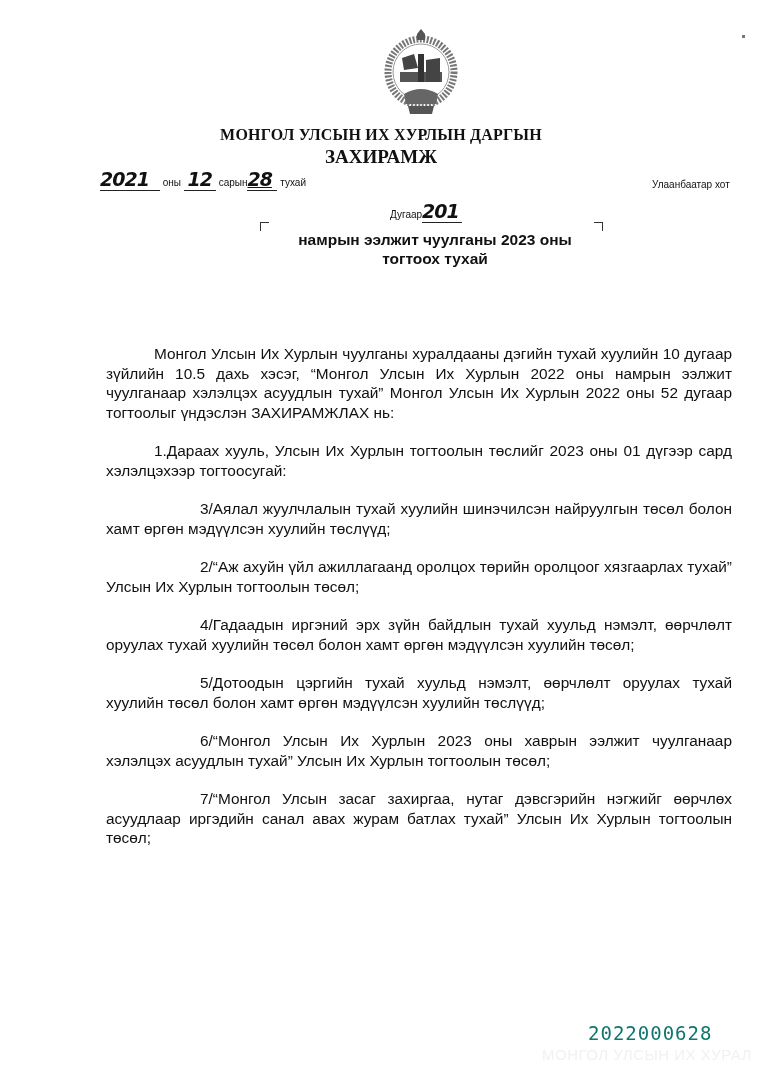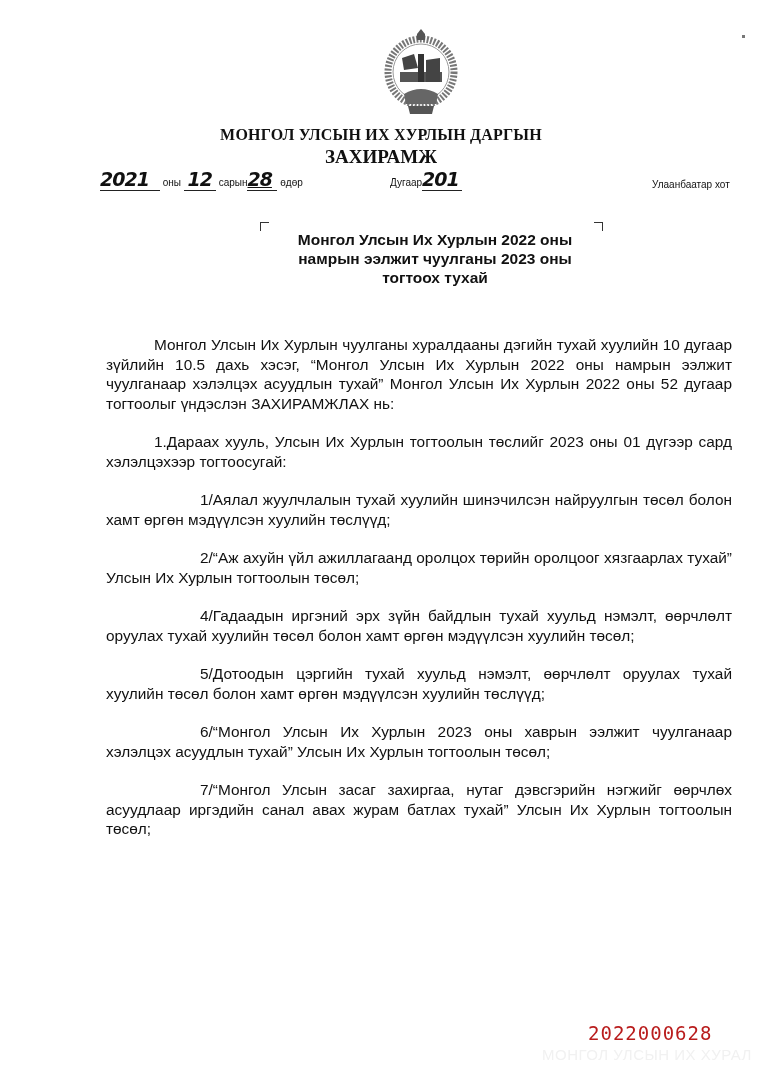--- a/index.html
+++ b/index.html
@@ -27,26 +27,26 @@
     .bracket { position: absolute; width: 8px; height: 8px; border-color: #333; border-style: solid; }
     .bracket.left { left: 260px; top: 222px; border-width: 1px 0 0 1px; }
     .bracket.right { left: 594px; top: 222px; border-width: 1px 1px 0 0; }
 
     .subject { position: absolute; left: 250px; width: 370px; top: 230px; text-align: center;
       font-family: "Liberation Sans", sans-serif; font-weight: bold; font-size: 15.5px; line-height: 19px; }
     .subject div { white-space: nowrap; }
 
     .body { position: absolute; left: 106px; width: 626px; top: 331px;
       font-family: "Liberation Sans", sans-serif; font-size: 15.4px; line-height: 19.5px; text-align: justify; }
-    .para { margin: 4px 0 19px 0; }
+    .para { margin: 13px 0 19px 0; }
     .para .indent1 { display: inline-block; width: 48px; }
     .para .indent2 { display: inline-block; width: 94px; }
 
     .reg-number { position: absolute; left: 588px; top: 1022px; font-family: "DejaVu Sans Mono", monospace;
-      font-size: 19px; letter-spacing: 1px; color: #b91c1c; }
+      font-size: 19px; letter-spacing: 1px; color: #0f766e; }
     .watermark { position: absolute; left: 542px; top: 1046px; font-family: "Liberation Sans", sans-serif;
       font-size: 15px; color: #f1f1f1; letter-spacing: 0.5px; white-space: nowrap; }
   </style>
 </head>
 <body>
 
 <div class="page">
 
   <svg class="emblem" viewBox="0 0 74 88">
     <circle cx="37" cy="44" r="33" fill="none" stroke="#777" stroke-width="7" stroke-dasharray="2 1.5"></circle>
@@ -64,41 +64,40 @@
 
   <div class="org-title">МОНГОЛ УЛСЫН ИХ ХУРЛЫН ДАРГЫН</div>
   <div class="doc-type">ЗАХИРАМЖ</div>
 
   <div class="meta-row">
     <div class="date-group">
       <span class="uline" style="width:60px;"><span class="hand">2021</span></span>
       <span>оны</span>
       <span class="uline" style="width:32px;text-align:center;"><span class="hand">12</span></span>
       <span>сарын</span><span class="uline" style="width:30px;text-decoration:underline;"><span class="hand">28</span></span>
-      <span>өдөр</span>
+      <span>тухай</span>
     </div>
     <div class="num-group">
-      <span>Дугаар</span><span class="uline" style="width:40px;"><span class="hand">201</span></span>
+      <span>Дугаар</span><span class="uline" style="width:40px;margin-top:32px;"><span class="hand">201</span></span>
     </div>
     <div class="city">Улаанбаатар хот</div>
   </div>
 
   <div class="bracket left"></div>
   <div class="bracket right"></div>
 
   <div class="subject">
-    <div>Монгол Улсын Их Хурлын 2022 оны</div>
     <div>намрын ээлжит чуулганы 2023 оны</div>
     <div>тогтоох тухай</div>
   </div>
 
   <div class="body">
     <p class="para"><span class="indent1"></span><span>Монгол Улсын Их Хурлын чуулганы хуралдааны дэгийн тухай хуулийн 10 дугаар зүйлийн 10.5 дахь хэсэг, “Монгол Улсын Их Хурлын 2022 оны намрын ээлжит чуулганаар хэлэлцэх асуудлын тухай” Монгол Улсын Их Хурлын 2022 оны 52 дугаар тогтоолыг үндэслэн ЗАХИРАМЖЛАХ нь:</span></p>
     <p class="para"><span class="indent1"></span><span>1.Дараах хууль, Улсын Их Хурлын тогтоолын төслийг 2023 оны 01 дүгээр сард хэлэлцэхээр тогтоосугай:</span></p>
-    <p class="para"><span class="indent2"></span><span>1/Аялал жуулчлалын тухай хуулийн шинэчилсэн найруулгын төсөл болон хамт өргөн мэдүүлсэн хуулийн төслүүд;</span></p>
+    <p class="para"><span class="indent2"></span><span>3/Аялал жуулчлалын тухай хуулийн шинэчилсэн найруулгын төсөл болон хамт өргөн мэдүүлсэн хуулийн төслүүд;</span></p>
     <p class="para"><span class="indent2"></span><span>2/“Аж ахуйн үйл ажиллагаанд оролцох төрийн оролцоог хязгаарлах тухай” Улсын Их Хурлын тогтоолын төсөл;</span></p>
     <p class="para"><span class="indent2"></span><span>4/Гадаадын иргэний эрх зүйн байдлын тухай хуульд нэмэлт, өөрчлөлт оруулах тухай хуулийн төсөл болон хамт өргөн мэдүүлсэн хуулийн төсөл;</span></p>
     <p class="para"><span class="indent2"></span><span>5/Дотоодын цэргийн тухай хуульд нэмэлт, өөрчлөлт оруулах тухай хуулийн төсөл болон хамт өргөн мэдүүлсэн хуулийн төслүүд;</span></p>
     <p class="para"><span class="indent2"></span><span>6/“Монгол Улсын Их Хурлын 2023 оны хаврын ээлжит чуулганаар хэлэлцэх асуудлын тухай” Улсын Их Хурлын тогтоолын төсөл;</span></p>
     <p class="para"><span class="indent2"></span><span>7/“Монгол Улсын засаг захиргаа, нутаг дэвсгэрийн нэгжийг өөрчлөх асуудлаар иргэдийн санал авах журам батлах тухай” Улсын Их Хурлын тогтоолын төсөл;</span></p>
   </div>
 
   <div class="reg-number">2022000628</div>
   <div class="watermark">МОНГОЛ УЛСЫН ИХ ХУРАЛ</div>
 </div>

